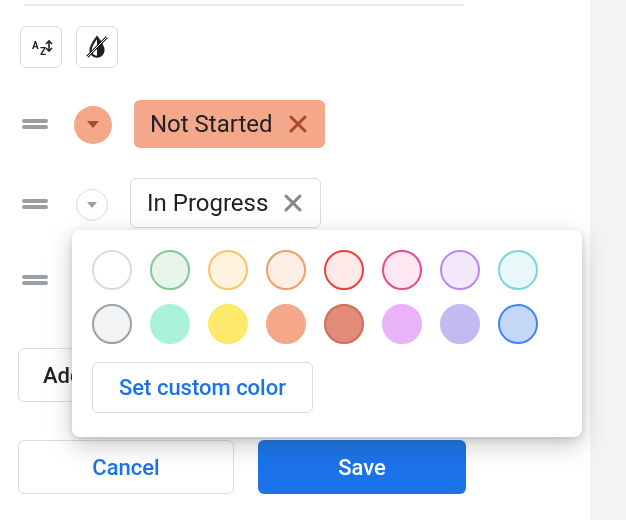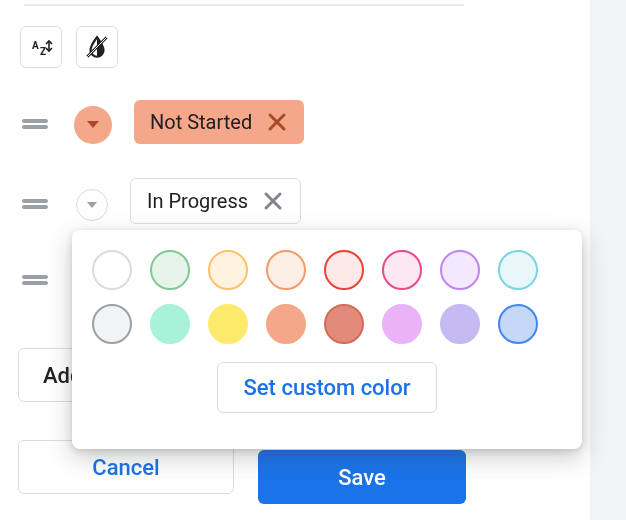--- a/index.html
+++ b/index.html
@@ -72,21 +72,21 @@
     border: 1px solid #dadce0;
   }
 
   .chip {
     position: absolute;
     display: flex;
     align-items: center;
     gap: 14px;
     padding: 10px 16px;
     border-radius: 6px;
-    font-size: 20px;
+    font-size: 24px;
     font-weight: 400;
   }
   .chip .chip-text { white-space: nowrap; }
   .chip .chip-x { display: flex; }
   .chip .chip-x svg { display: block; }
 
   .chip.outlined {
     border: 1px solid #dadce0;
     background: #fff;
     color: #202124;
@@ -111,22 +111,21 @@
     border: none;
     background: #1a73e8;
     color: #fff;
   }
 
   .popover {
     position: absolute;
     background: #fff;
     border-radius: 8px;
     box-shadow: 0 8px 24px rgba(60,64,67,0.28), 0 2px 6px rgba(60,64,67,0.16);
-    padding: 20px 20px 36px 20px;
-    text-align: center;
+    padding: 20px 20px 24px 20px;
   }
   .swatch-grid {
     display: flex;
     flex-direction: column;
     gap: 14px;
   }
   .swatch-row {
     display: flex;
     gap: 18px;
   }
@@ -229,21 +228,21 @@
       <div class="bar"></div>
   </div>
 
   <div class="btn btn-outline" style="left:18px; top:348px; width:170px; height:54px; justify-content:flex-start; padding-left:24px; color:#202124; overflow:hidden;">
     <span>Add another</span>
   </div>
 
   <div class="btn btn-outline" style="left:18px; top:440px; width:216px; height:54px;">
     <span>Cancel</span>
   </div>
-  <div class="btn btn-primary" style="left:258px; top:440px; width:208px; height:54px;margin-top:10px;">
+  <div class="btn btn-primary" style="left:258px; top:440px; width:208px; height:54px;">
     <span>Save</span>
   </div>
 
   <div class="popover" style="left:72px; top:230px; width:510px;">
     <div class="swatch-grid">
       <div class="swatch-row" id="swatch-row-1">
           <div class="swatch" style="background: rgb(255, 255, 255); border-color: rgb(218, 220, 224);"></div>
           <div class="swatch" style="background: rgb(230, 244, 234); border-color: rgb(129, 201, 149);"></div>
           <div class="swatch" style="background: rgb(255, 243, 224); border-color: rgb(252, 194, 107);"></div>
           <div class="swatch" style="background: rgb(253, 238, 230); border-color: rgb(242, 155, 107);"></div>

